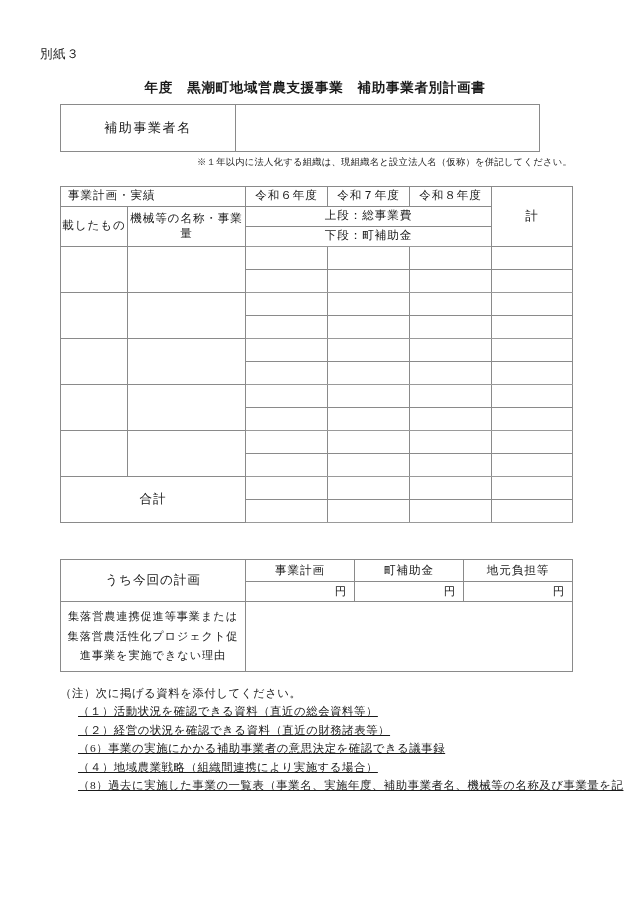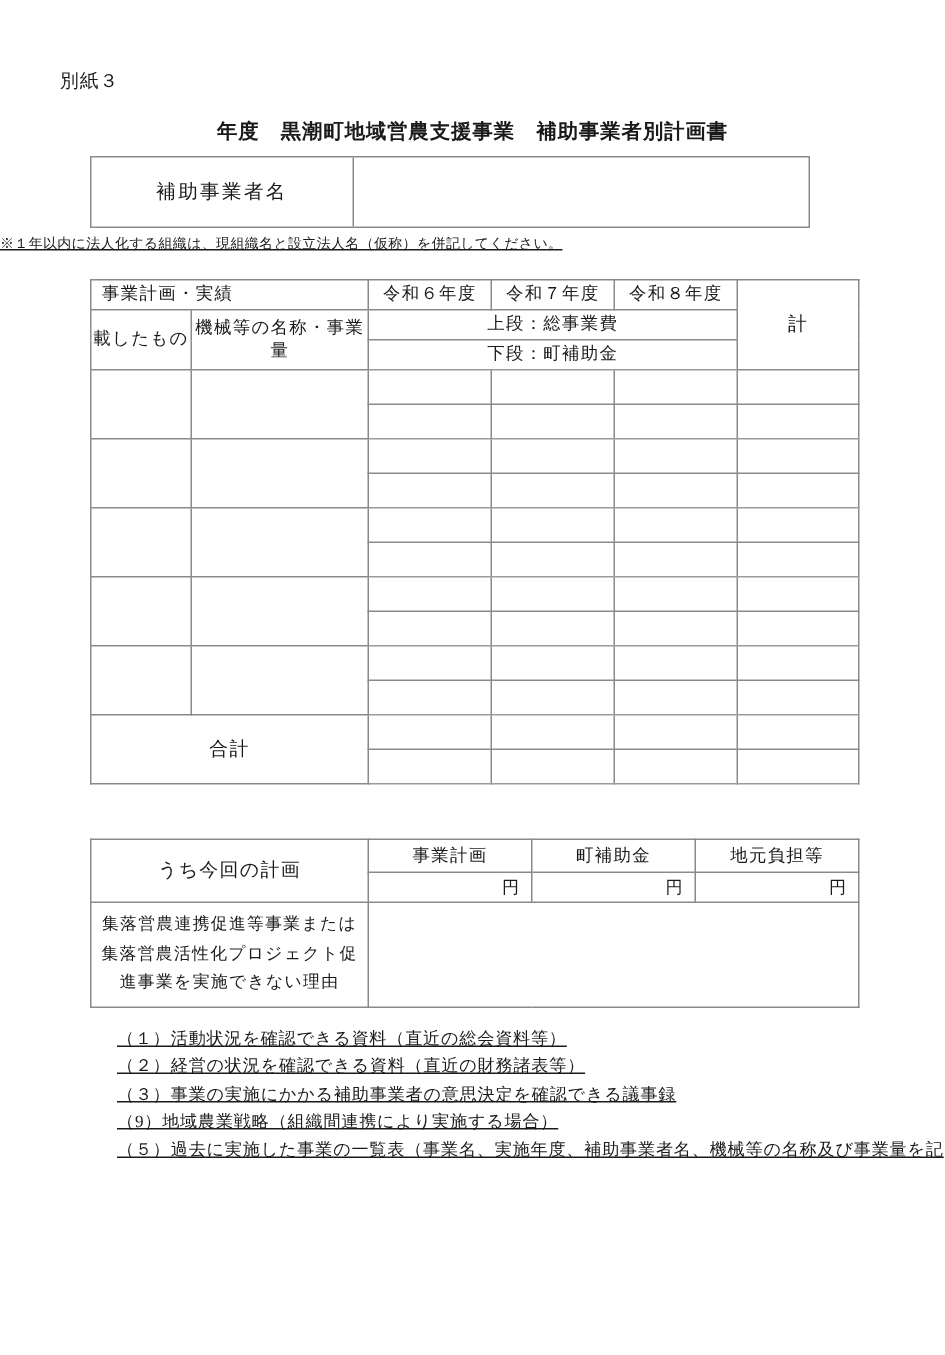--- a/index.html
+++ b/index.html
@@ -74,25 +74,24 @@
     align-items: center;
     padding: 0 8px;
     font-size: 12.5px;
   }
 
   .applicant-note {
     position: absolute;
     left: 0;
     top: 156px;
     width: 572px;
-    text-align: left;
+    text-align: right;
     font-size: 9.3px;
     letter-spacing: 0.25px;
     white-space: nowrap;
-    text-decoration: underline;
   }
 
   
   .plan-table {
     position: absolute;
     left: 60px;
     top: 186px;
     width: 512px;
     border-collapse: collapse;
     table-layout: fixed;
@@ -339,20 +338,21 @@
         <td class="yen">円</td>
       </tr>
       <tr class="reason-row">
         <td class="reason-label">集落営農連携促進等事業または集落営農活性化プロジェクト促進事業を実施できない理由</td>
         <td colspan="3" class="reason-blank"></td>
       </tr>
     </tbody>
   </table>
 
   <div class="notes">
+    <div class="note-head">（注）次に掲げる資料を添付してください。</div>
     <div class="note-item">（１）活動状況を確認できる資料（直近の総会資料等）</div>
     <div class="note-item">（２）経営の状況を確認できる資料（直近の財務諸表等）</div>
-    <div class="note-item">（３）事業の実施にかかる補助事業者の意思決定を確認できる議事録</div>
-    <div class="note-item">（9）地域農業戦略（組織間連携により実施する場合）</div>
-    <div class="note-item">（５）過去に実施した事業の一覧表（事業名、実施年度、補助事業者名、機械等の名称及び事業量を記</div>
+    <div class="note-item">（6）事業の実施にかかる補助事業者の意思決定を確認できる議事録</div>
+    <div class="note-item">（４）地域農業戦略（組織間連携により実施する場合）</div>
+    <div class="note-item">（8）過去に実施した事業の一覧表（事業名、実施年度、補助事業者名、機械等の名称及び事業量を記</div>
   </div>
 
 </div>
 
 </body></html>

